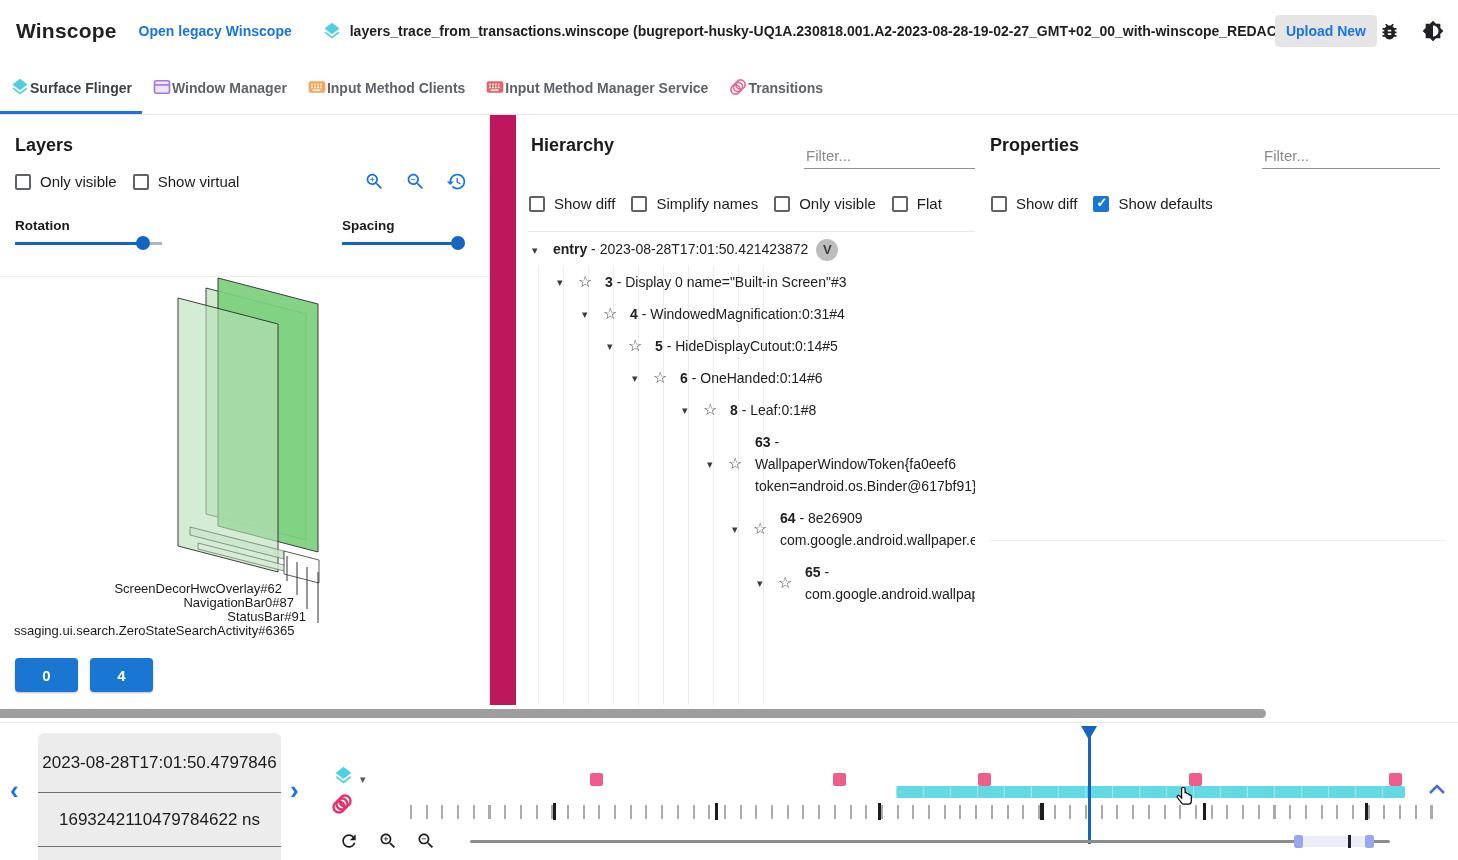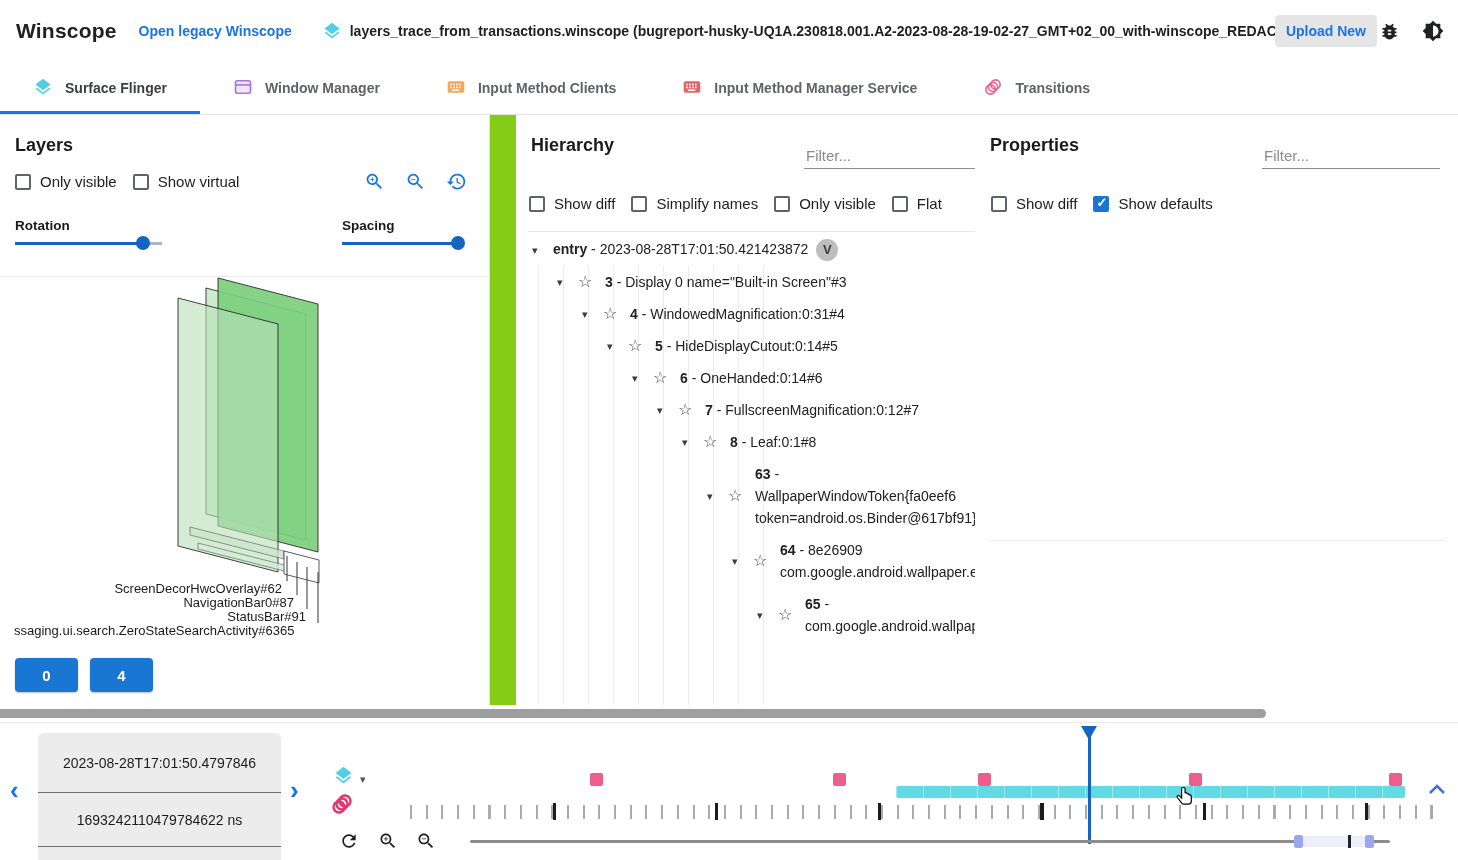--- a/index.html
+++ b/index.html
@@ -15,27 +15,27 @@
   .file-name{font-size:14px;font-weight:bold;white-space:nowrap;color:#1f1f1f}
   .upload-btn{margin-left:auto;border:1px solid #e4e4e4;border-radius:4px;padding:7px 10px;color:#1a73e8;
               font-weight:bold;font-size:14px;background:#e5e5e5;white-space:nowrap;cursor:pointer}
   .hdr-icon{display:flex;align-items:center;justify-content:center}
   .bug-icon{margin-left:2px}
   .brightness-icon{margin-left:22px;margin-right:14px}
 
   
   .tabbar{position:absolute;top:62px;left:0;width:1458px;height:53px;display:flex;flex-wrap:nowrap;
           overflow:hidden;border-bottom:1px solid #e4e4e4;background:#fff}
-  .tab{position:relative;display:flex;align-items:center;gap:12px;padding:0 33px;height:100%;
+  .tab{position:relative;display:flex;align-items:center;padding:0 10px;height:100%;
        font-size:14px;font-weight:bold;color:#5f6368;white-space:nowrap;cursor:pointer;flex:0 0 auto}
   .tab.active{color:#3c4043}
   .tab.active::after{content:"";position:absolute;left:0;right:0;bottom:0;height:3px;background:#1a73e8}
 
   
-  .main{position:absolute;top:115px;left:0;width:1458px;height:590px;background:#84cc16}
+  .main{position:absolute;top:115px;left:0;width:1458px;height:590px;background:#be185d}
   .panel{position:absolute;top:0;height:590px;background:#fff}
   .panel-title{position:absolute;top:20px;left:15px;font-size:18px;font-weight:bold;color:#1b1b1b}
   .p-layers{left:0;width:490px;border-right:1px solid #e3e3e3}
   .p-hier{left:516px;width:485px;border-right:1px solid #f97316}
   .p-props{left:975px;width:483px}
 
   .filter-input{position:absolute;top:28px;right:18px;width:178px;border:none;border-bottom:1px solid #8f8f8f;
                 background:transparent;font-size:15px;padding:4px 2px;color:#202124;outline:none;
                 font-family:"Liberation Sans",sans-serif}
   .filter-input::placeholder{color:#8a8a8a}
@@ -90,21 +90,21 @@
   .props-divider{position:absolute;top:425px;left:14px;right:12px;border-top:1px solid #efefef}
 
   
   .timeline{position:absolute;top:705px;left:0;width:1458px;height:155px;background:#fff;overflow:hidden}
   .hscroll-thumb{position:absolute;top:4px;left:0;width:1266px;height:9px;background:#9e9e9e;border-radius:0 5px 5px 0}
   .tl-divider{position:absolute;top:17px;left:0;width:1458px;border-top:1px solid #ebebeb}
   .nav-chev{position:absolute;top:72px;font-size:26px;font-weight:bold;color:#1a73e8;cursor:pointer;line-height:26px}
   .chev-left{left:10px}.chev-left::before{content:"‹"}
   .chev-right{left:290px}.chev-right::before{content:"›"}
   .timebox{position:absolute;left:38px;top:28px;width:243px;height:130px;background:#ececec;border-radius:6px 6px 0 0}
-  .timecell{height:60px;display:flex;align-items:center;justify-content:center;font-size:14px;color:#1c1c1c;
+  .timecell{height:60px;display:flex;align-items:center;justify-content:center;font-size:17px;color:#1c1c1c;
             border-bottom:1px solid #6f6f6f;white-space:nowrap;overflow:hidden}
   .timecell.ns{height:54px}
   .trace-sel{position:absolute;left:333px;top:60px;display:flex;align-items:flex-start;cursor:pointer}
   .trace-caret{font-size:11px;color:#555;margin:8px 0 0 6px}
   .transitions-trace{position:absolute;left:330px;top:87px}
   .tl-tool{position:absolute;top:126px;cursor:pointer}
   .t-refresh{left:339px}.t-zin{left:378px}.t-zout{left:416px}
   .ruler-thin{position:absolute;left:410px;top:100px;width:1026px;height:14px;
       background:repeating-linear-gradient(90deg,#ababab 0 2px,transparent 2px 15.7px)}
   .ruler-thick{position:absolute;left:553px;top:98px;width:884px;height:17px;
@@ -313,25 +313,20 @@
         <div class="tree-row" style="margin-left:75px">
           <span class="caret"></span>
           <span class="star"></span>
           <span class="row-text"><span class="row-num">5</span><span> - HideDisplayCutout:0:14#5</span></span>
         </div>
         <div class="tree-row" style="margin-left:100px">
           <span class="caret"></span>
           <span class="star"></span>
           <span class="row-text"><span class="row-num">6</span><span> - OneHanded:0:14#6</span></span>
         </div>
-        <div class="tree-row" style="margin-left:125px">
-          <span class="caret"></span>
-          <span class="star"></span>
-          <span class="row-text"><span class="row-num">7</span><span> - FullscreenMagnification:0:12#7</span></span>
-        </div>
         <div class="tree-row" style="margin-left:150px">
           <span class="caret"></span>
           <span class="star"></span>
           <span class="row-text"><span class="row-num">8</span><span> - Leaf:0:1#8</span></span>
         </div>
         <div class="tree-row deep" style="margin-left:175px">
           <span class="caret"></span>
           <span class="star"></span>
           <span class="row-text"><span class="row-num">63</span><span> - WallpaperWindowToken{fa0eef6 token=android.os.Binder@617bf91}#63</span></span>
         </div>

